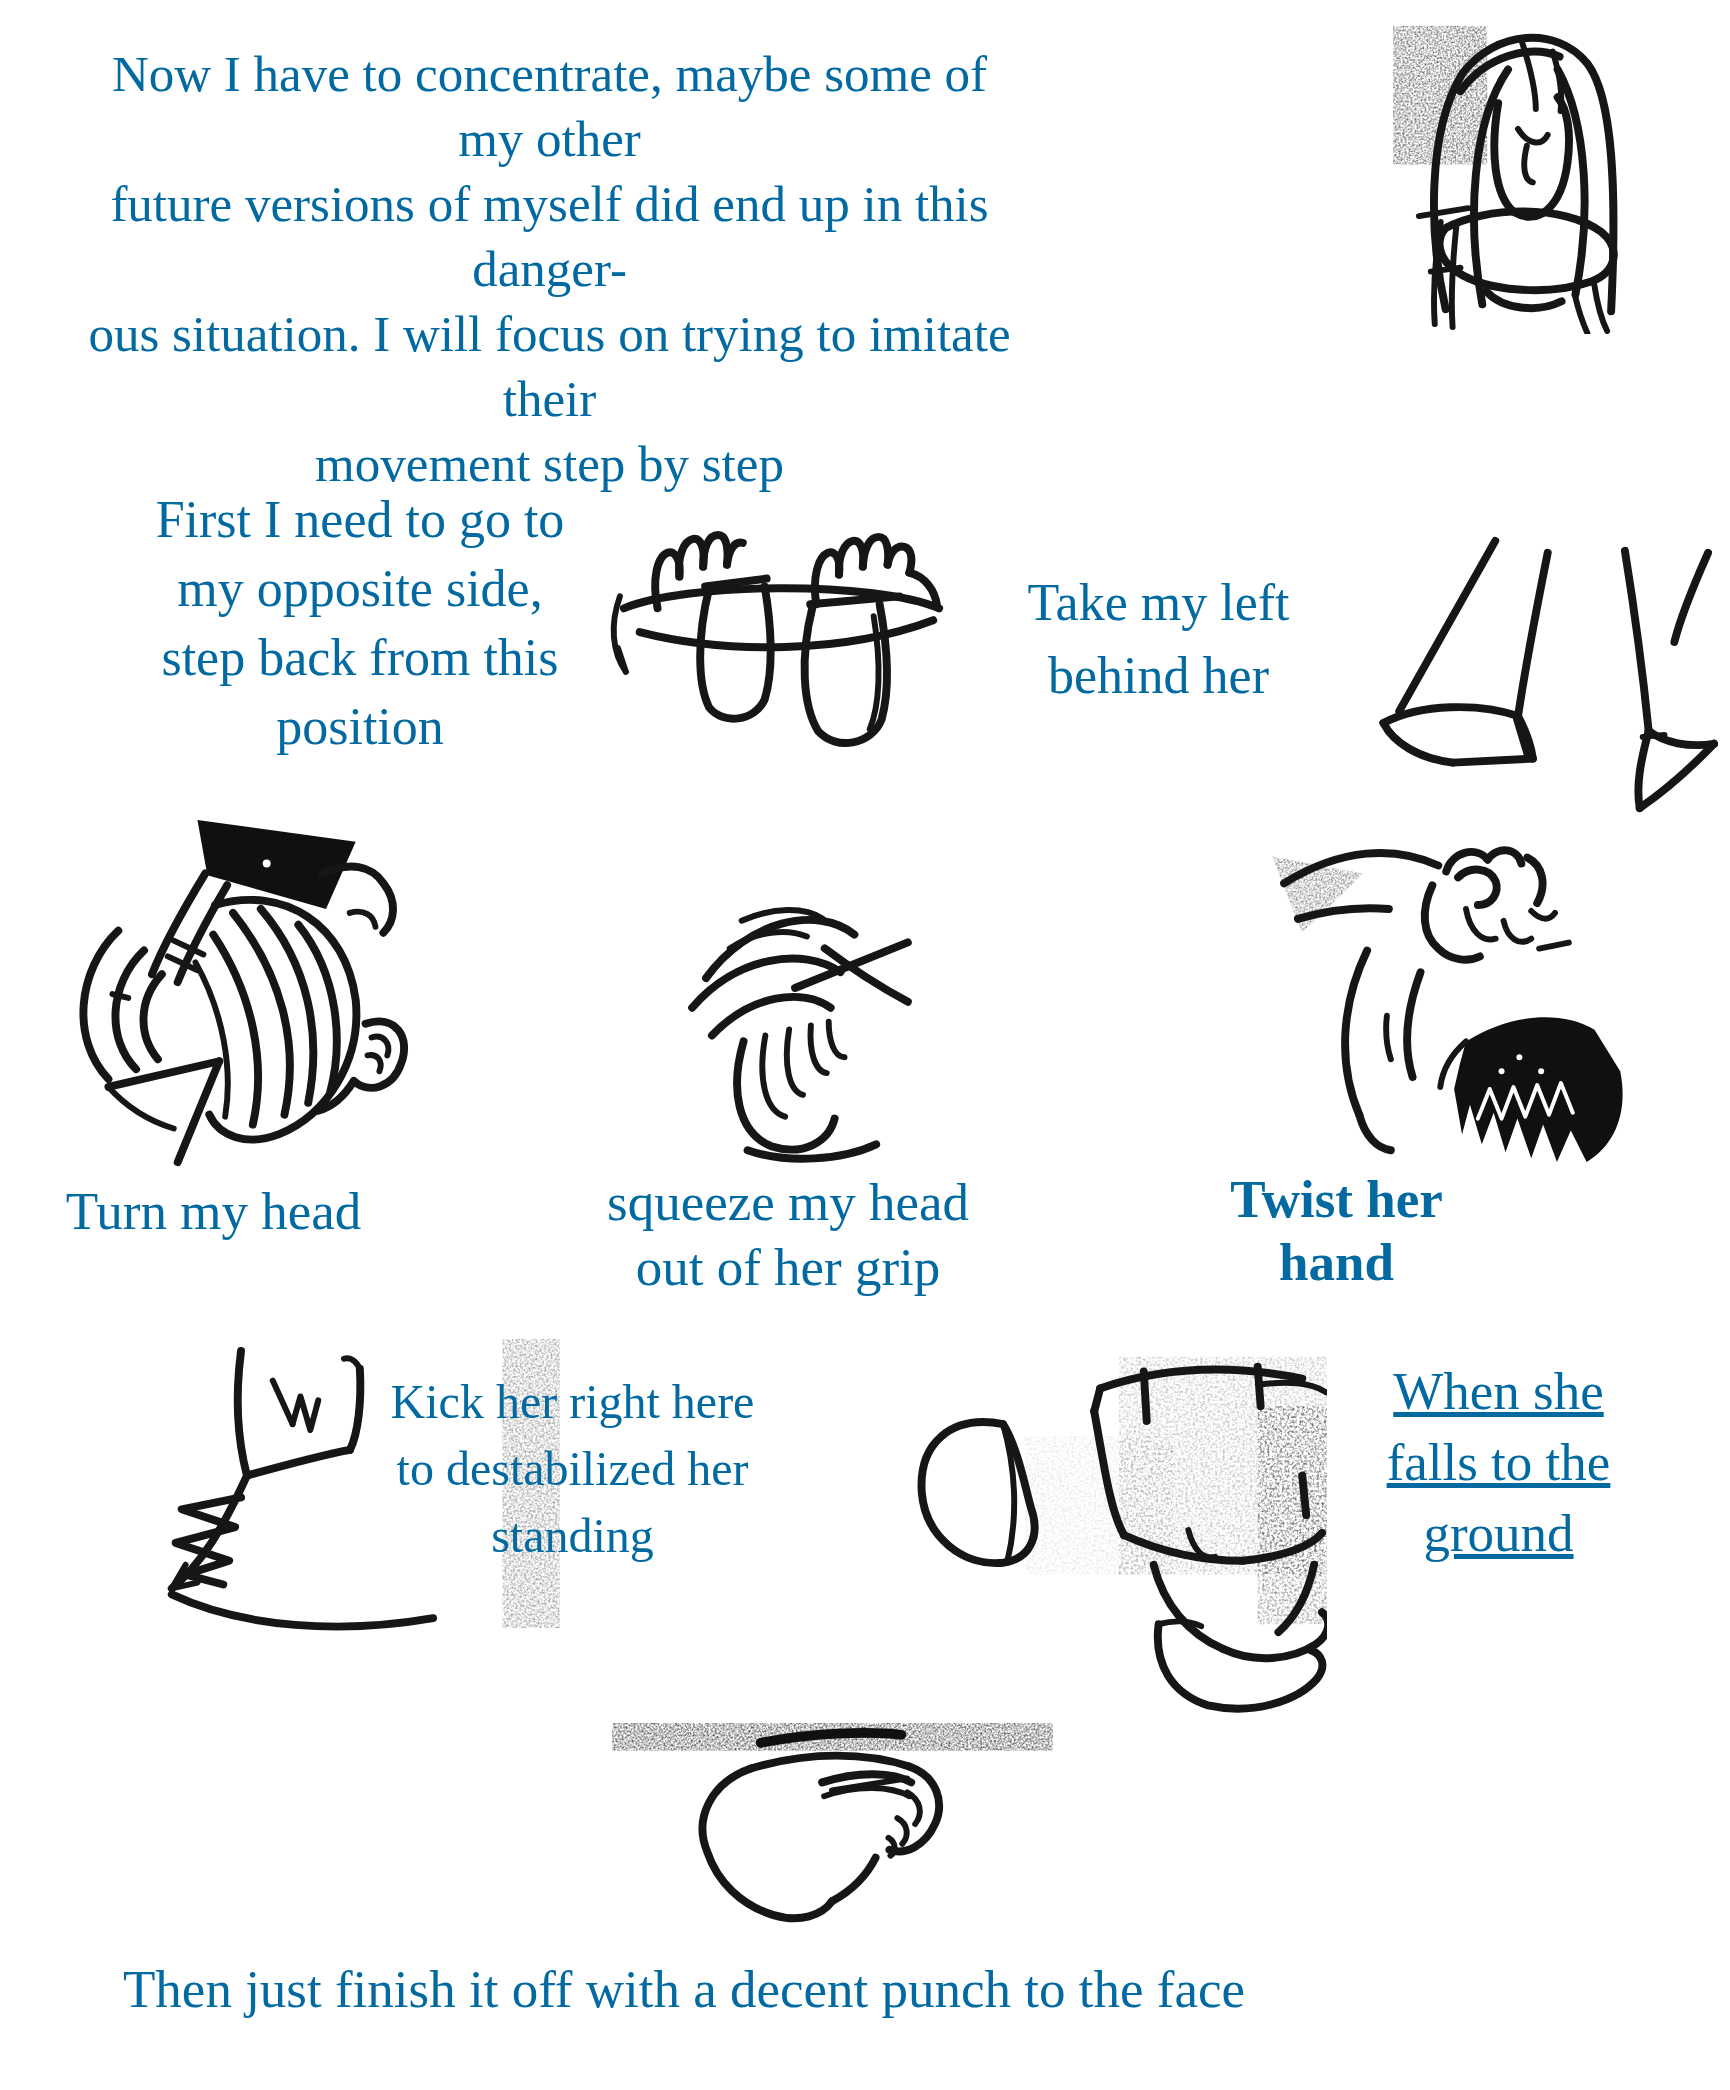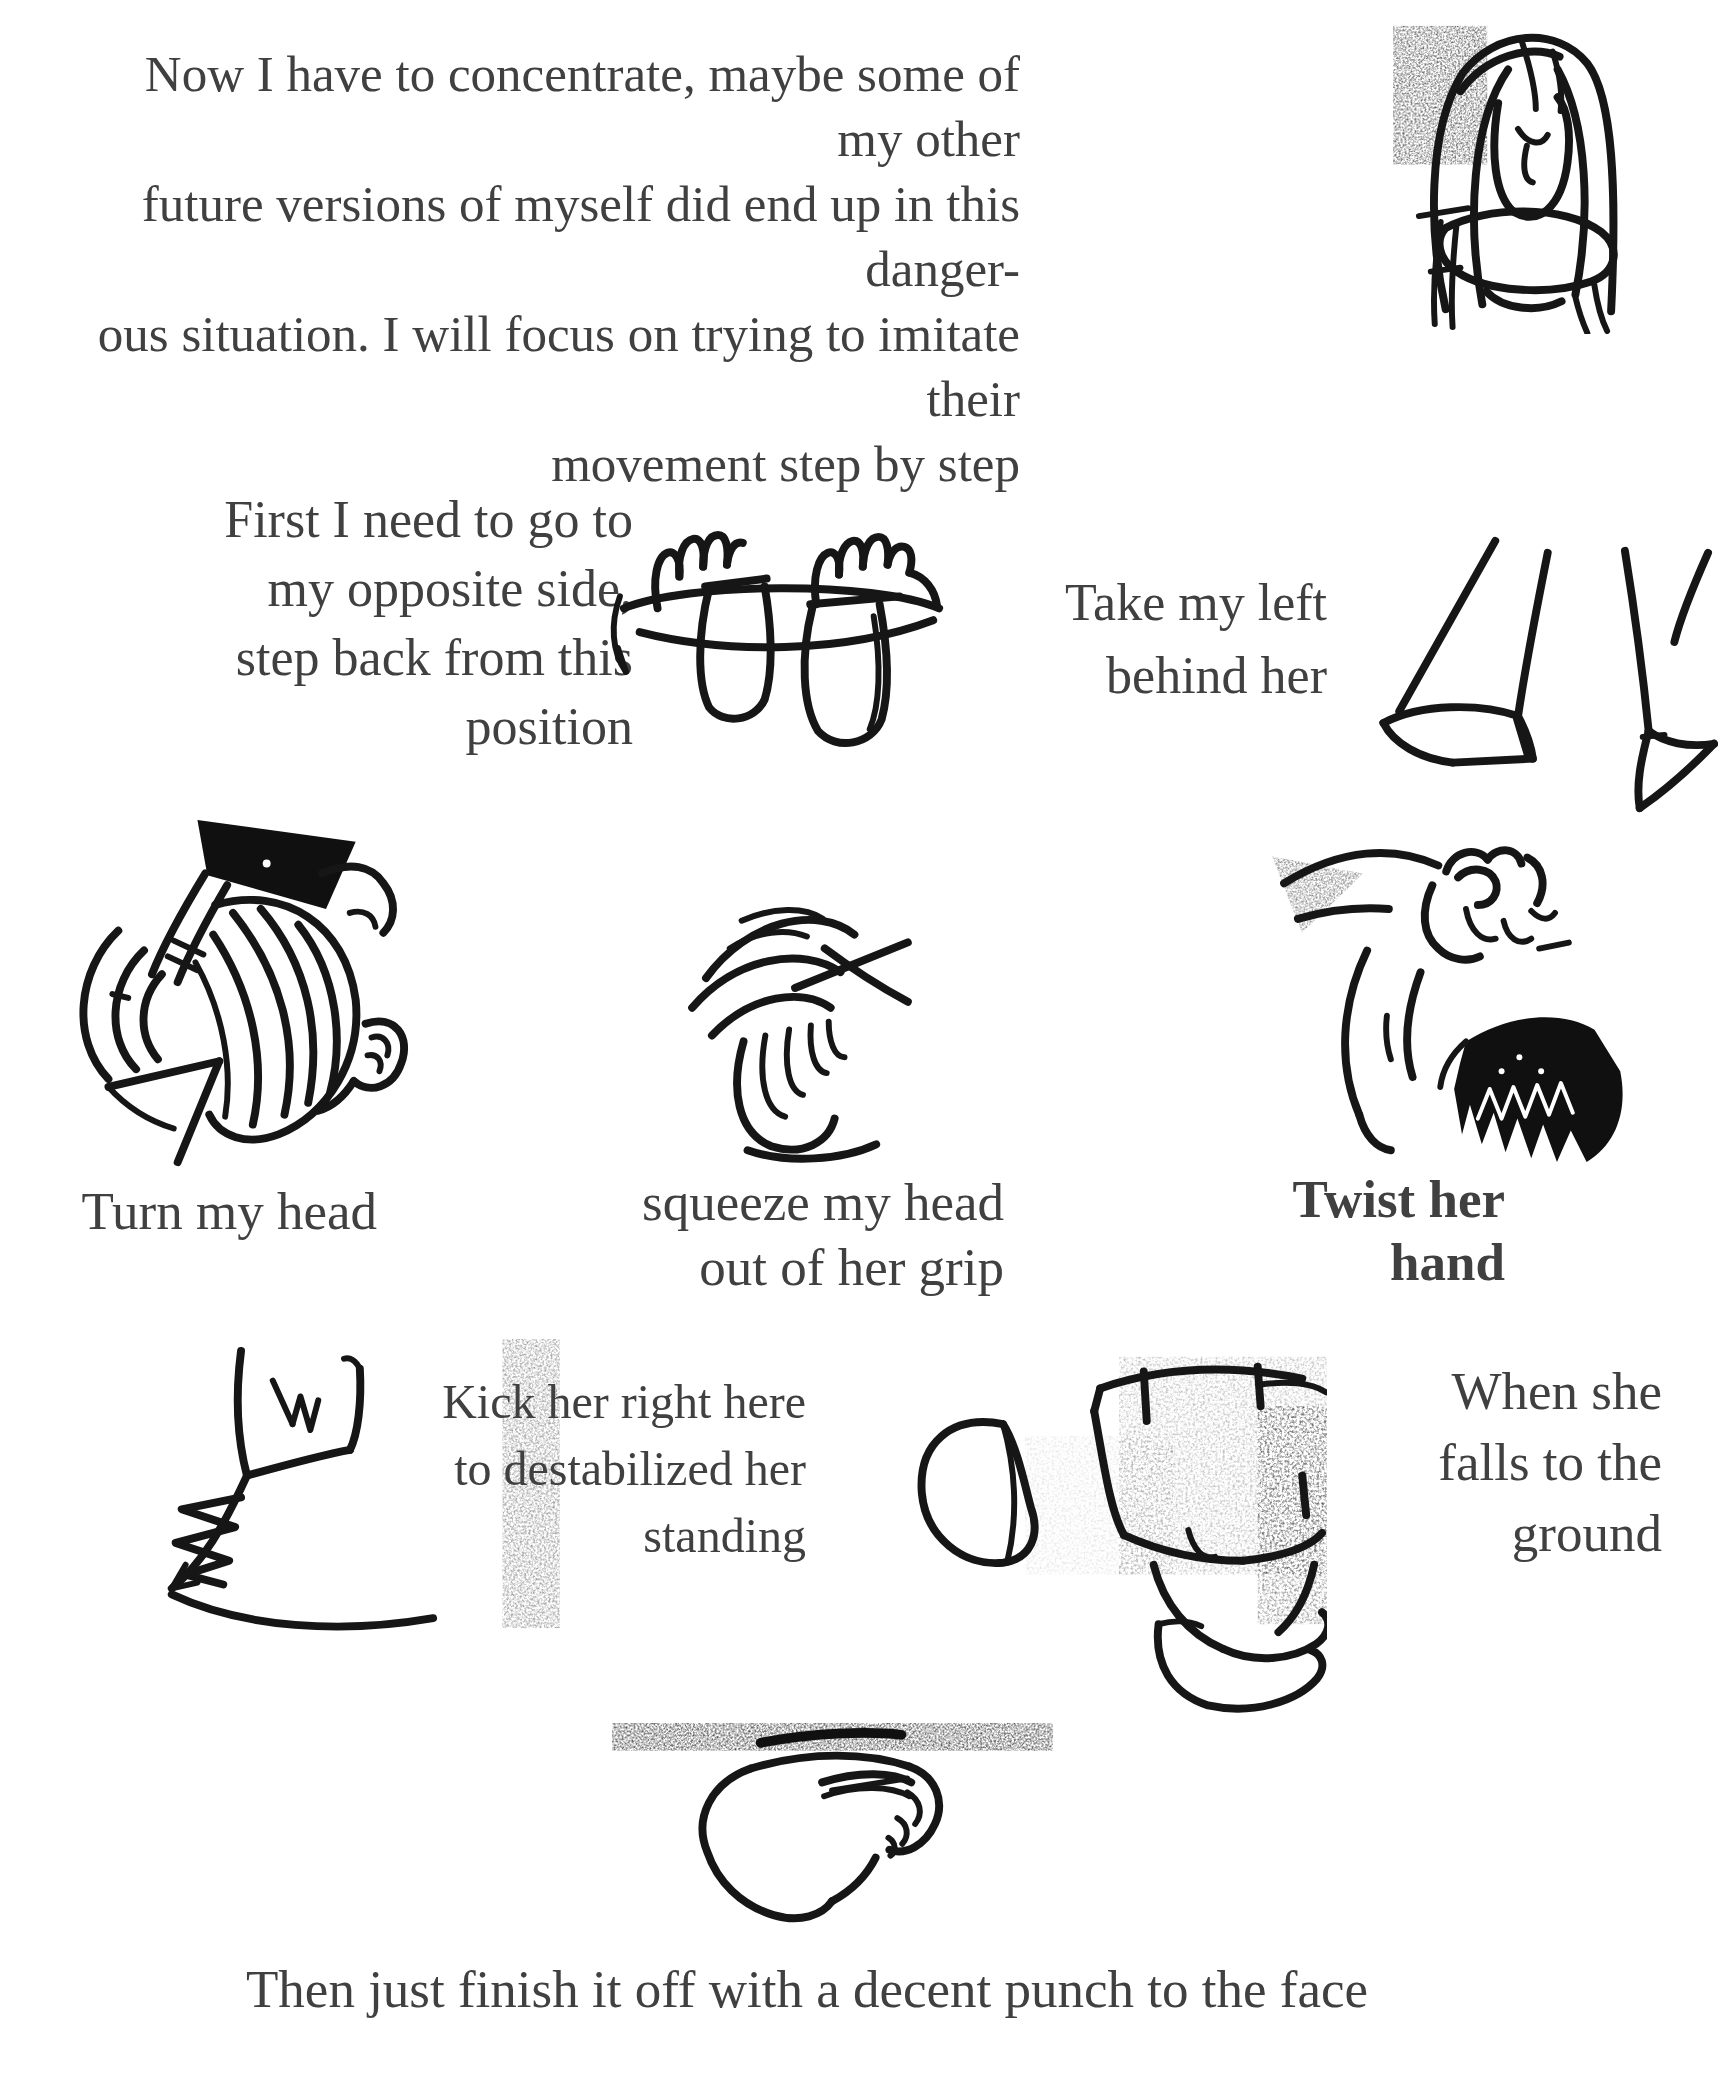--- a/index.html
+++ b/index.html
@@ -8,32 +8,32 @@
     width:1731px;
     height:2091px;
     background:#ffffff;
     font-family:"Liberation Serif", serif;
     color:#141414;
     overflow:hidden;
   }
   .txt{
     position:absolute;
     white-space:pre-line;
-    text-align:right;
-    color:#404040;
+    text-align:center;
+    color:#0369a1;
     letter-spacing:0px;
   }
   .t-intro {left:79px;  top:42px;   width:941px;  font-size:51px; line-height:65px;}
   .t-step1 {left:87px;  top:485px;  width:546px;  font-size:52px; line-height:69px;}
   .t-step2 {left:990px;top:566px;  width:337px;  font-size:52px; line-height:73px;}
   .t-step3 {left:50px;  top:1180px; width:327px;  font-size:53px; line-height:63px;}
   .t-step4 {left:572px; top:1170px; width:432px;  font-size:53px; line-height:65px;}
   .t-step5 {left:1168px;top:1168px; width:337px;  font-size:53px; line-height:63px;font-weight:bold;}
   .t-step6 {left:339px; top:1368px; width:467px;  font-size:48px; line-height:67px;}
-  .t-step7 {left:1335px;top:1356px; width:327px;  font-size:53px; line-height:71px;}
+  .t-step7 {left:1335px;top:1356px; width:327px;  font-size:53px; line-height:71px;text-decoration:underline;}
   .t-outro {left:0px;   top:1958px; width:1368px; font-size:53px; line-height:63px;}
   .draw{position:absolute;}
   .draw svg{display:block;width:100%;height:100%;}
   .sk{fill:none;stroke:#161616;stroke-width:8;stroke-linecap:round;stroke-linejoin:round;}
   .sk-thin{fill:none;stroke:#161616;stroke-width:6;stroke-linecap:round;stroke-linejoin:round;}
   .ink{fill:#101010;stroke:none;}
   .wz{fill:none;stroke:#ffffff;stroke-width:4;stroke-linecap:round;stroke-linejoin:round;}
 </style>
 </head>
 <body>

